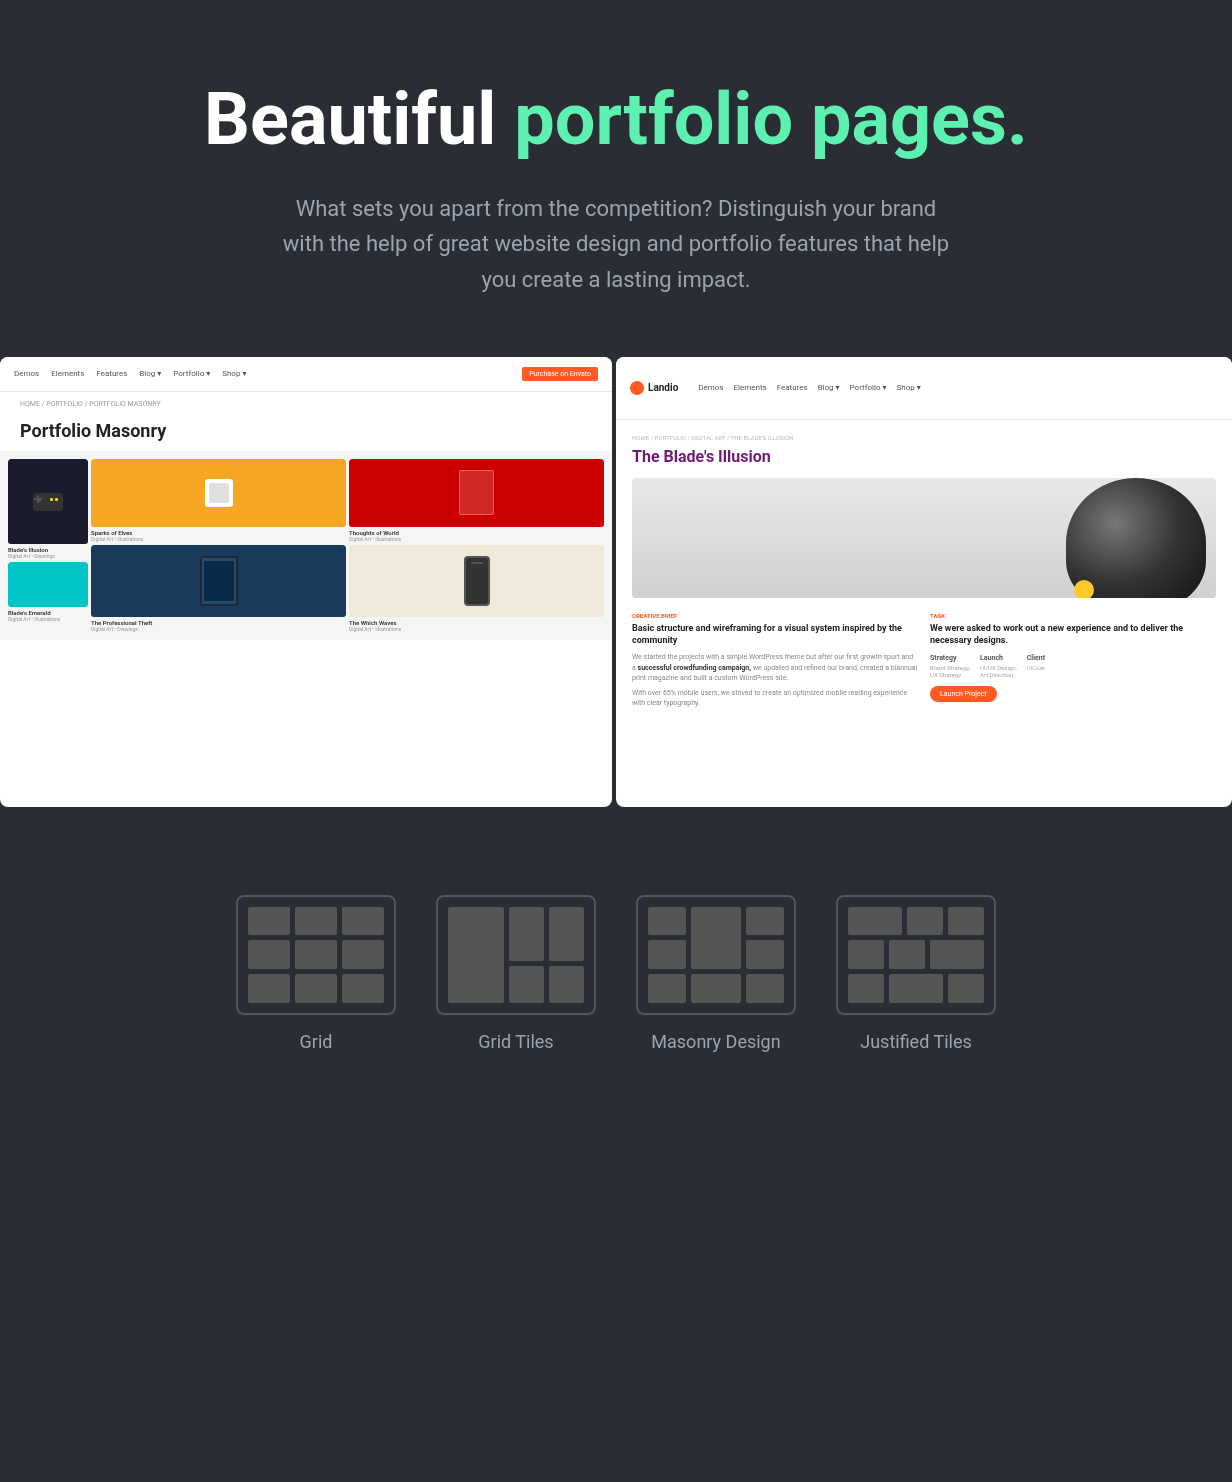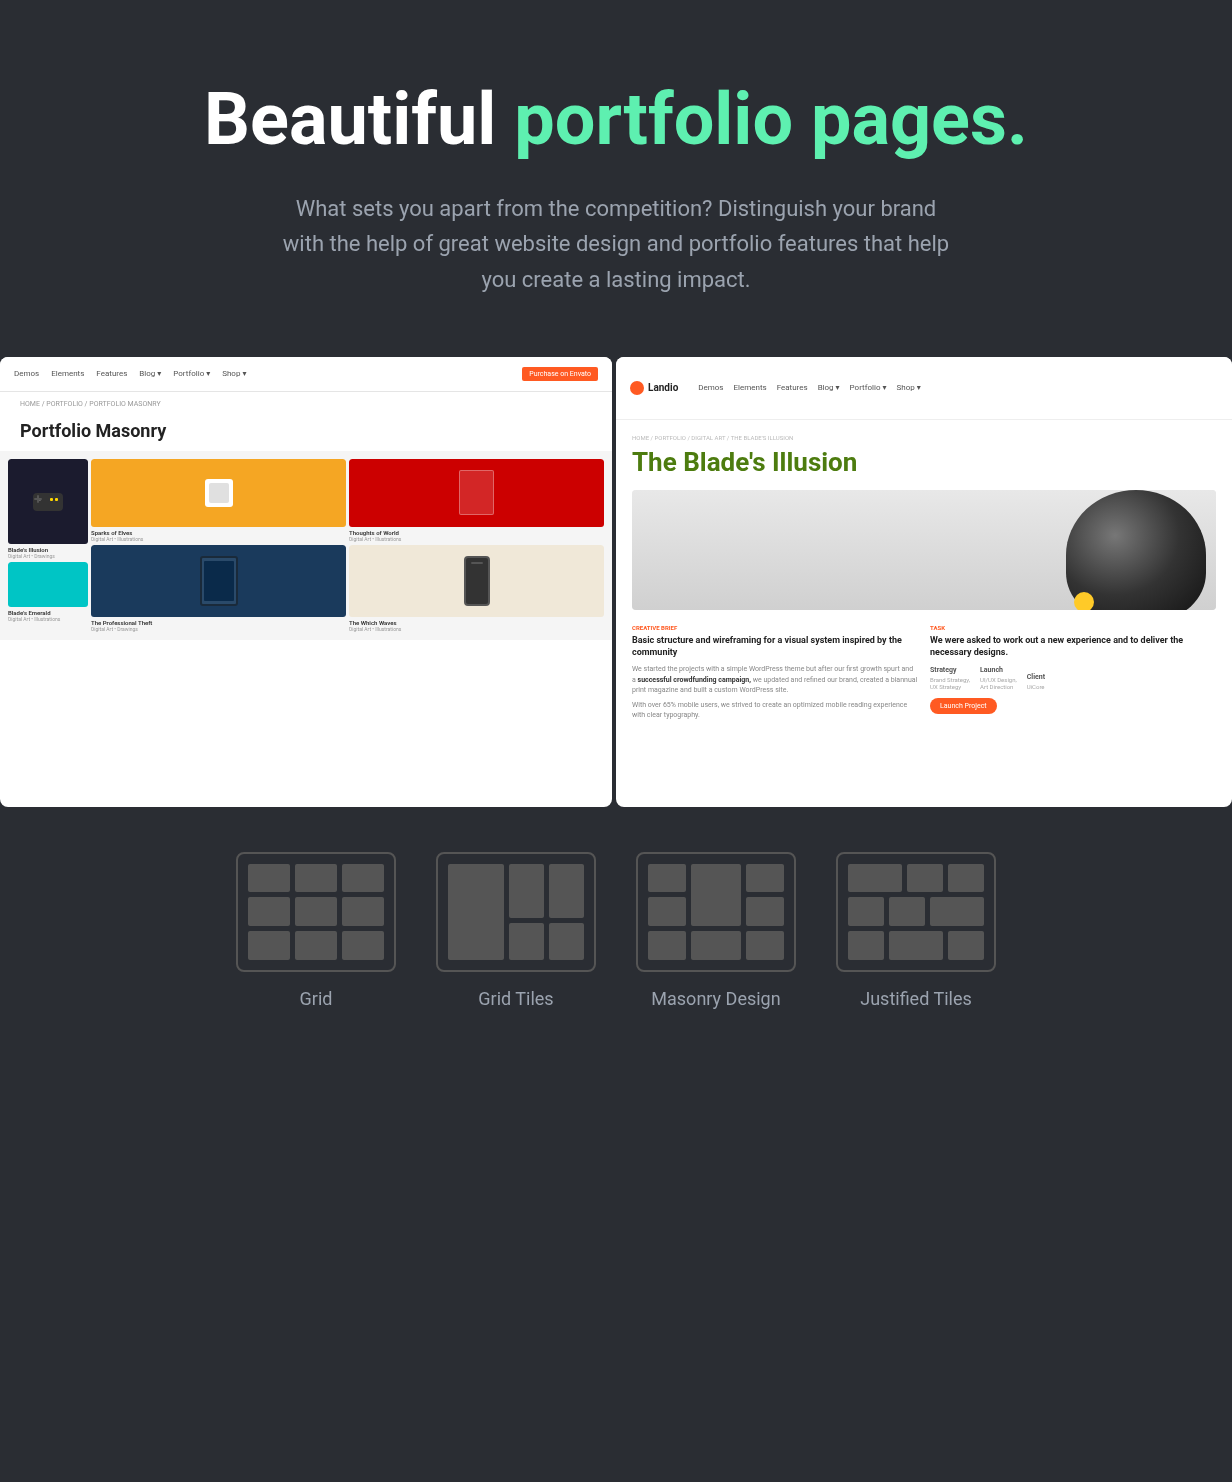--- a/index.html
+++ b/index.html
@@ -130,23 +130,23 @@
       flex: 1;
       padding: 14px 16px;
     }
     .blade-breadcrumb {
       font-size: 6px;
       color: #bbb;
       margin-bottom: 6px;
       text-transform: uppercase;
     }
     .blade-title {
-      font-size: 26px;
+      font-size: 16px;
       font-weight: 700;
-      color: #4d7c0f;
+      color: #701a75;
       margin-bottom: 12px;
       line-height: 1.2;
     }
     .blade-image-area {
       background: linear-gradient(135deg, #f0f0f0 0%, #e0e0e0 100%);
       height: 120px;
       border-radius: 4px;
       margin-bottom: 14px;
       position: relative;
       overflow: hidden;
@@ -178,40 +178,39 @@
     .blade-col-text {
       font-size: 7px;
       color: #888;
       line-height: 1.5;
     }
     .blade-col-text .bold { font-weight: 700; color: #333; }
     .blade-stats {
       display: flex;
       gap: 10px;
       margin-top: 8px;
-      align-items: flex-end;
     }
     .blade-stat {
       font-size: 6px;
       color: #aaa;
     }
     .blade-stat strong { display: block; font-size: 7px; color: #555; margin-bottom: 2px; }
     .blade-launch-btn {
       background: #ff5a22;
       color: #fff;
       border-radius: 12px;
       padding: 4px 10px;
       font-size: 7px;
       display: inline-block;
       margin-top: 8px;
     }
 
     
     .layout-types-section {
-      padding: 45px 60px 60px;
+      padding: 88px 60px 60px;
       display: flex;
       justify-content: center;
       gap: 40px;
       align-items: flex-start;
     }
     .layout-type-item {
       display: flex;
       flex-direction: column;
       align-items: center;
       gap: 16px;

